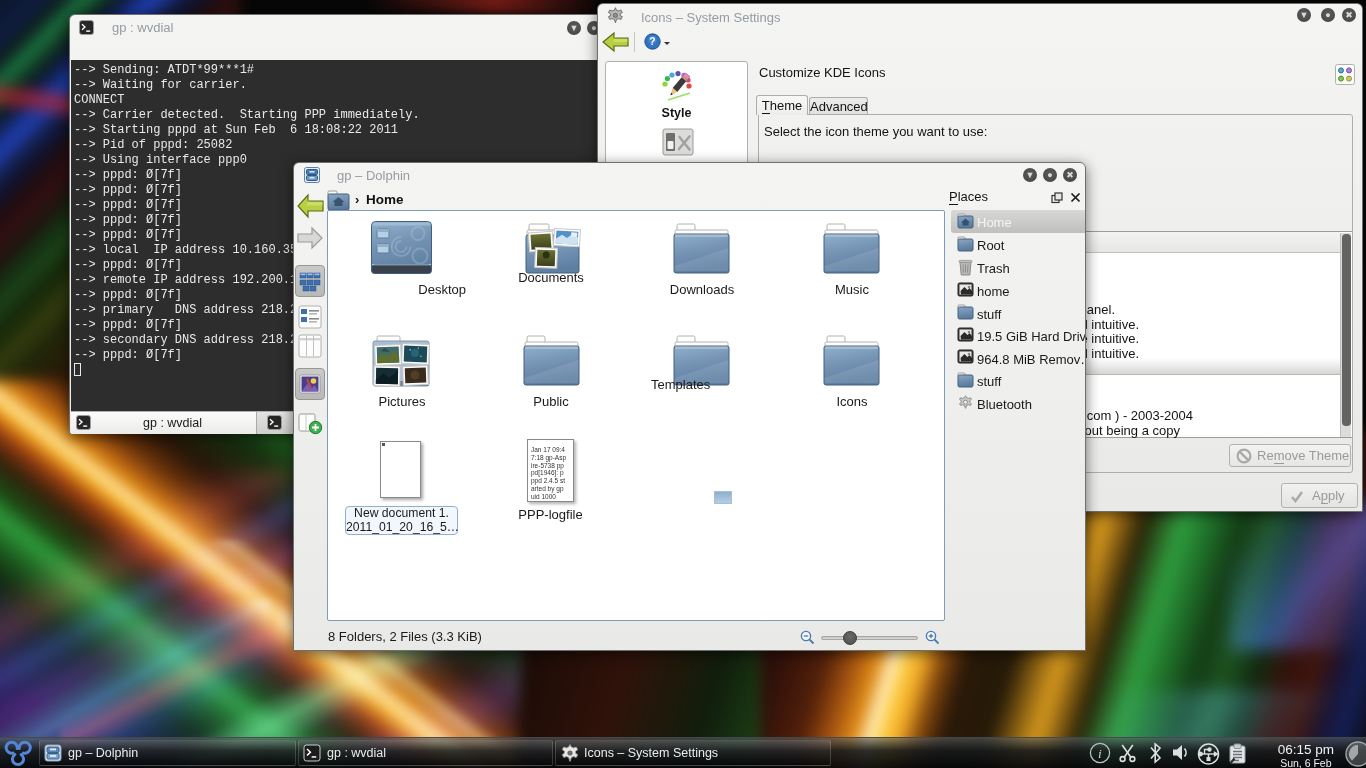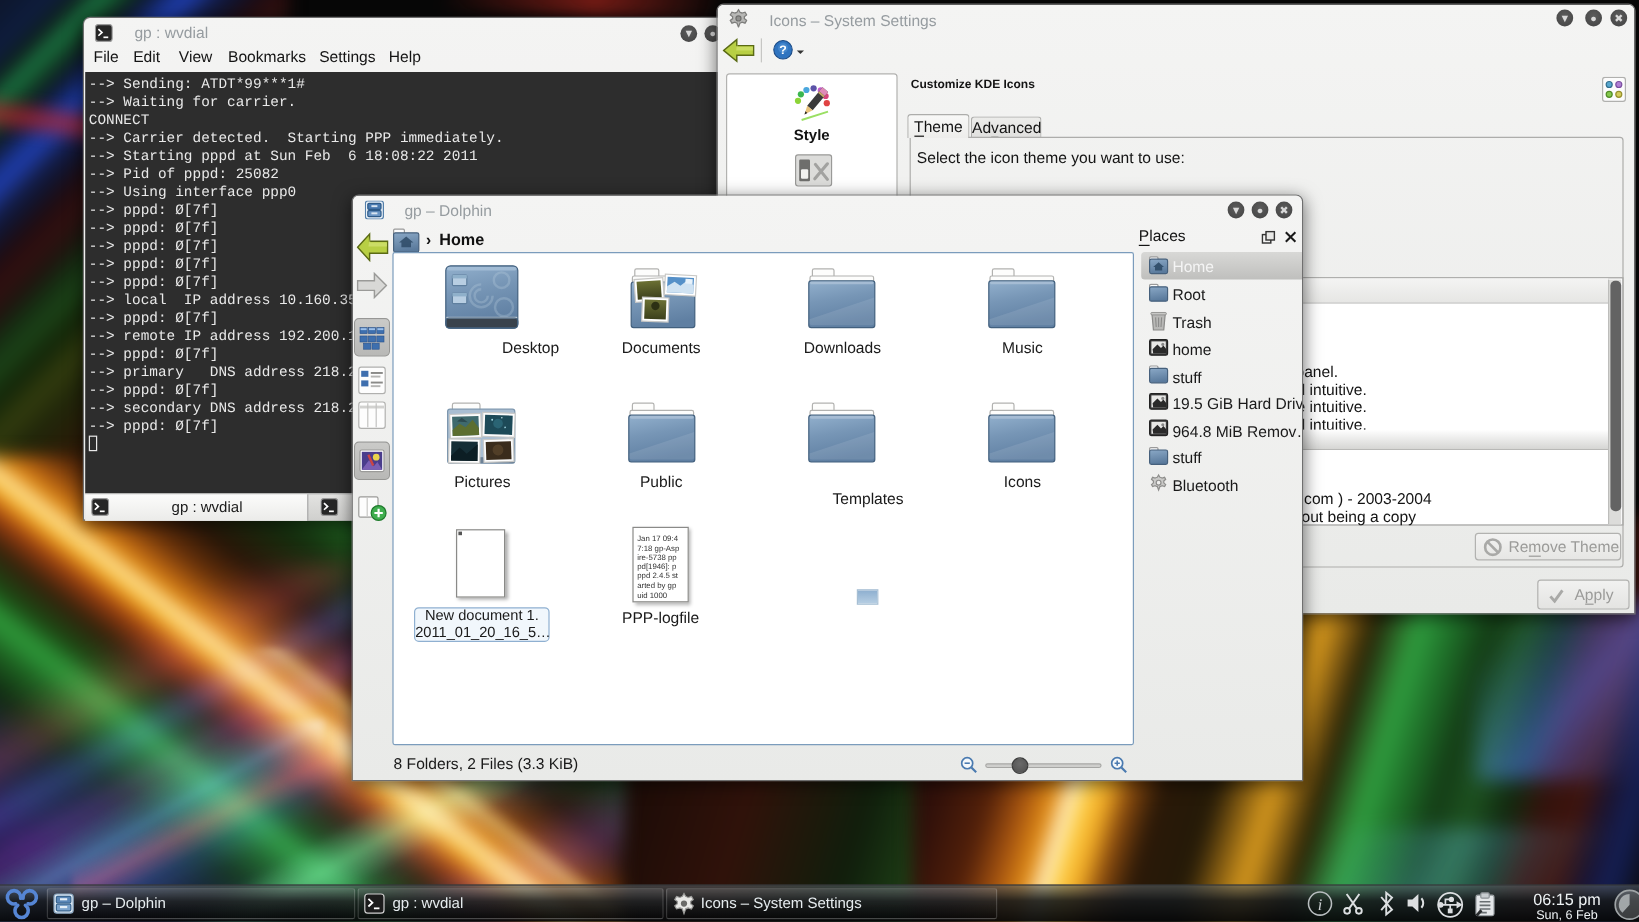--- a/index.html
+++ b/index.html
@@ -42,28 +42,20 @@
 
 <div class="win" id="term" style="z-index:1;left:69px;top:14px;width:556px;height:420px">
   <svg class="abs" style="left:9px;top:5px" width="15" height="15" viewBox="0 0 15 15">
       <rect x=".5" y=".5" width="14" height="14" rx="2.5" fill="#262626" stroke="#9b9b9b"></rect>
       <path d="M3 4.2l3 2.8-3 2.8" stroke="#fff" fill="none" stroke-width="1.4"></path>
       <rect x="7.2" y="10.4" width="4" height="1.4" fill="#fff"></rect>
     </svg>
   <div class="ttl" style="left:42px;top:5px">gp : wvdial</div>
   <div class="tbtn" style="left:497px;top:6px">▼</div>
   <div class="tbtn" style="left:517px;top:6px">●</div>
-  <div style="position:absolute;left:0;top:25px;height:18px;width:100%;font-size:13px;color:#141414">
-    <span class="abs" style="left:8px">File</span>
-      <span class="abs" style="left:41px">Edit</span>
-      <span class="abs" style="left:79px">View</span>
-      <span class="abs" style="left:120px">Bookmarks</span>
-      <span class="abs" style="left:196px">Settings</span>
-      <span class="abs" style="left:254px">Help</span>
-  </div>
   <pre style="position:absolute;left:1px;top:45px;width:554px;height:351px;background:#2d2d2d;color:#e9e9e9;font-family:'Liberation Mono',monospace;font-size:12px;line-height:15px;padding:3px 0 0 3px;overflow:hidden">--&gt; Sending: ATDT*99***1#
 --&gt; Waiting for carrier.
 CONNECT
 --&gt; Carrier detected.  Starting PPP immediately.
 --&gt; Starting pppd at Sun Feb  6 18:08:22 2011
 --&gt; Pid of pppd: 25082
 --&gt; Using interface ppp0
 --&gt; pppd: Ø[7f]
 --&gt; pppd: Ø[7f]
 --&gt; pppd: Ø[7f]
@@ -142,21 +134,21 @@
       <rect x="1" y="3" width="30" height="26" rx="2" fill="#dcdcda" stroke="#9a9a98"></rect>
       <rect x="4" y="7" width="9" height="18" rx="1" fill="#6e6e6c"></rect>
         <rect x="5.5" y="15" width="6" height="8" rx="1" fill="#f2f2f0"></rect>
       <g stroke="#a2a2a0" stroke-width="2.6" stroke-linecap="round">
           <path d="M17 23L27.5 10.5"></path>
           <path d="M17.5 11l10 12.5"></path>
         </g>
     </svg>
   </div>
 
-  <div style="position:absolute;left:161px;top:61px;font-size:10px;font-weight:bold;color:#141414">Customize KDE Icons</div>
+  <div style="position:absolute;left:161px;top:61px;font-size:13px;font-weight:normal;color:#141414">Customize KDE Icons</div>
   <svg class="abs" style="left:737px;top:60px" width="20" height="21" viewBox="0 0 20 21">
       <rect x=".5" y=".5" width="19" height="20" rx="2" fill="#fcfcfc" stroke="#b0b0ae"></rect>
       <circle cx="6" cy="6.4" r="2.5" fill="#58a7cf" stroke="#33708f"></circle>
       <circle cx="14" cy="6.4" r="2.5" fill="#b07fd4" stroke="#7b4fa0"></circle>
       <circle cx="6" cy="14.6" r="2.5" fill="#84c94d" stroke="#528c27"></circle>
       <circle cx="14" cy="14.6" r="2.5" fill="#d3cc5b" stroke="#96902c"></circle>
     </svg>
 
   <div style="position:absolute;left:158px;top:91px;width:52px;height:20px;background:linear-gradient(#f8f8f7,#ededeb);border:1px solid #adadab;border-bottom:none;border-radius:3px 3px 0 0;font-size:13px;color:#141414;text-align:center;line-height:20px;z-index:3"><span style="border-bottom:1px solid #141414">T</span>heme</div>
   <div style="position:absolute;left:211px;top:93px;width:59px;height:18px;background:linear-gradient(#ececea,#e0e0de);border:1px solid #adadab;border-bottom:none;border-radius:3px 3px 0 0;font-size:13px;color:#141414;text-align:right;line-height:18px">Ad<span style="border-bottom:1px solid #141414">v</span>anced</div>
@@ -389,21 +381,21 @@
         <rect x="35" y="11" width="22" height="13" fill="#5590c8"></rect>
         <path d="M35 19l6-4 5 3 6-5 5 4v7h-22z" fill="#cfe2f2"></path>
         <rect x="50" y="12" width="6" height="4" fill="#e8f2fa"></rect>
       </g>
       <g transform="rotate(2 26 40)">
         <rect x="14" y="28" width="22" height="20" fill="#fff" stroke="#c8c8c6"></rect>
         <rect x="16" y="30" width="18" height="16" fill="url(#ph)"></rect>
         <circle cx="25" cy="35" r="3.5" fill="#2c3014"></circle>
       </g>
     </svg>
-  <div class="abs" style="left:206px;top:119px;width:102px;text-align:center;font-size:13px;color:#1a1a1a">Documents</div>
+  <div class="abs" style="left:206px;top:107px;width:102px;text-align:center;font-size:13px;color:#1a1a1a">Documents</div>
   <svg class="abs" style="left:377px;top:57px" width="61" height="56" viewBox="0 0 61 56">
       <rect x="6" y="4" width="18" height="9" rx="1.5" fill="#fdfdfc" stroke="#b2b2b0"></rect>
       <rect x="4" y="10" width="53" height="9" rx="1.5" fill="#fdfdfc" stroke="#b2b2b0"></rect>
       <rect x="3" y="14" width="55" height="39" rx="2" fill="url(#fg)" stroke="#42607e"></rect>
       <path d="M3.5 46 L57.5 28 V49 a2 2 0 0 1 -2 2 H5.5 a2 2 0 0 1 -2 -2z" fill="#ffffff" opacity=".1"></path>
       <rect x="4" y="14.5" width="53" height="2.4" rx="1.2" fill="#aac0d6" opacity=".85"></rect>
     </svg>
   <div class="abs" style="left:357px;top:119px;width:102px;text-align:center;font-size:13px;color:#1a1a1a">Downloads</div>
   <svg class="abs" style="left:527px;top:57px" width="61" height="56" viewBox="0 0 61 56">
       <rect x="6" y="4" width="18" height="9" rx="1.5" fill="#fdfdfc" stroke="#b2b2b0"></rect>
@@ -451,21 +443,21 @@
       <rect x="4" y="14.5" width="53" height="2.4" rx="1.2" fill="#aac0d6" opacity=".85"></rect>
     </svg>
   <div class="abs" style="left:206px;top:231px;width:102px;text-align:center;font-size:13px;color:#1a1a1a">Public</div>
   <svg class="abs" style="left:377px;top:169px" width="61" height="56" viewBox="0 0 61 56">
       <rect x="6" y="4" width="18" height="9" rx="1.5" fill="#fdfdfc" stroke="#b2b2b0"></rect>
       <rect x="4" y="10" width="53" height="9" rx="1.5" fill="#fdfdfc" stroke="#b2b2b0"></rect>
       <rect x="3" y="14" width="55" height="39" rx="2" fill="url(#fg)" stroke="#42607e"></rect>
       <path d="M3.5 46 L57.5 28 V49 a2 2 0 0 1 -2 2 H5.5 a2 2 0 0 1 -2 -2z" fill="#ffffff" opacity=".1"></path>
       <rect x="4" y="14.5" width="53" height="2.4" rx="1.2" fill="#aac0d6" opacity=".85"></rect>
     </svg>
-  <div class="abs" style="left:357px;top:245px;width:102px;text-align:right;font-size:13px;color:#1a1a1a">Templates</div>
+  <div class="abs" style="left:357px;top:214px;width:102px;text-align:left;font-size:13px;color:#1a1a1a">Templates</div>
   <svg class="abs" style="left:527px;top:169px" width="61" height="56" viewBox="0 0 61 56">
       <rect x="6" y="4" width="18" height="9" rx="1.5" fill="#fdfdfc" stroke="#b2b2b0"></rect>
       <rect x="4" y="10" width="53" height="9" rx="1.5" fill="#fdfdfc" stroke="#b2b2b0"></rect>
       <rect x="3" y="14" width="55" height="39" rx="2" fill="url(#fg)" stroke="#42607e"></rect>
       <path d="M3.5 46 L57.5 28 V49 a2 2 0 0 1 -2 2 H5.5 a2 2 0 0 1 -2 -2z" fill="#ffffff" opacity=".1"></path>
       <rect x="4" y="14.5" width="53" height="2.4" rx="1.2" fill="#aac0d6" opacity=".85"></rect>
     </svg>
   <div class="abs" style="left:507px;top:231px;width:102px;text-align:center;font-size:13px;color:#1a1a1a">Icons</div>
 
   <div class="abs" style="left:86px;top:278px;width:41px;height:57px;background:#fff;border:1px solid #8a8a88;box-shadow:2px 2px 3px rgba(0,0,0,.35)">

